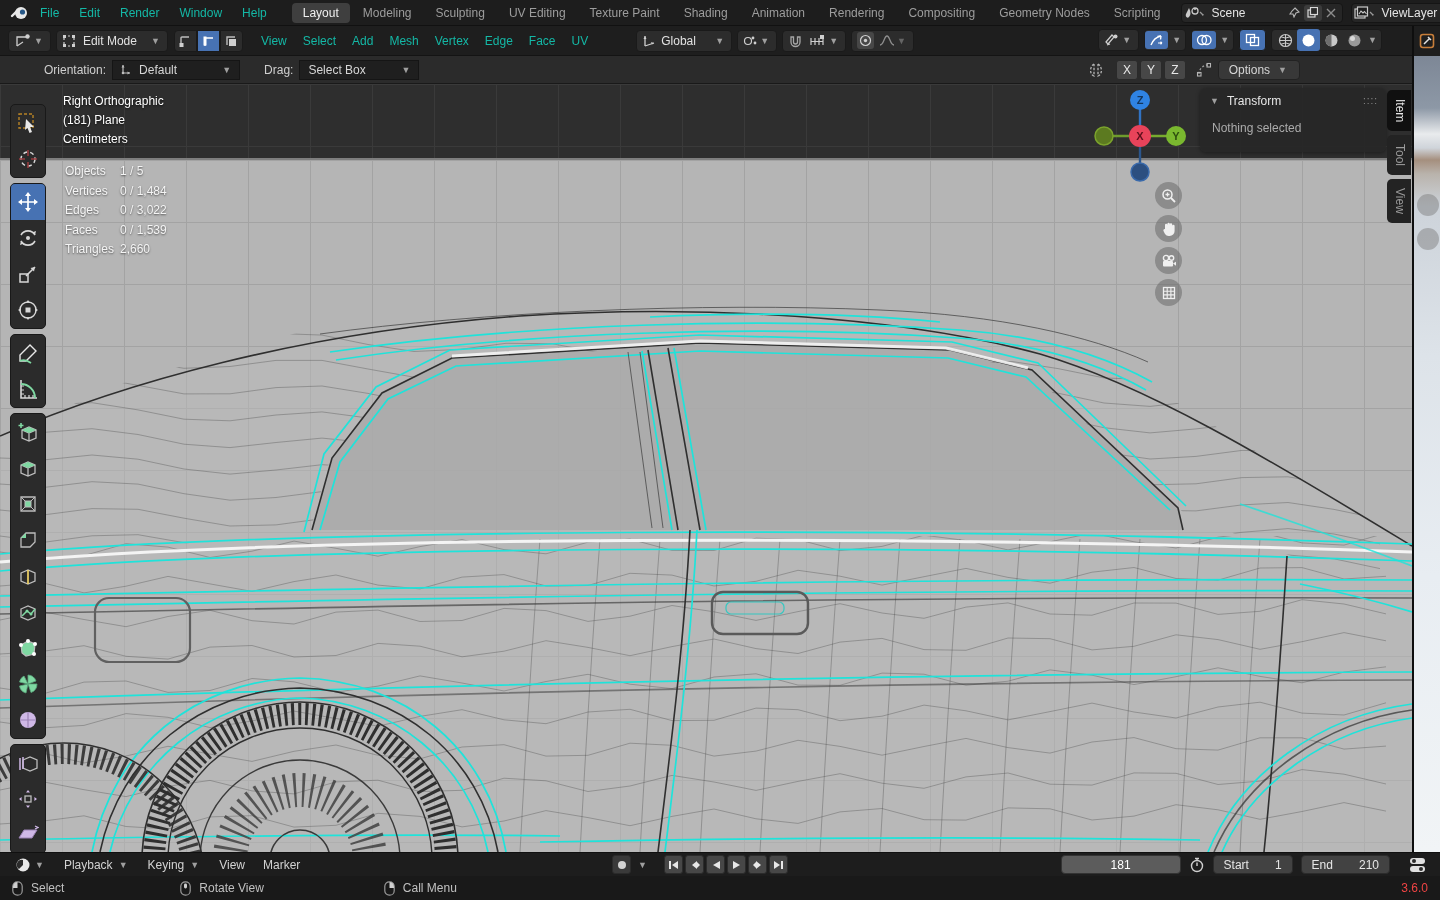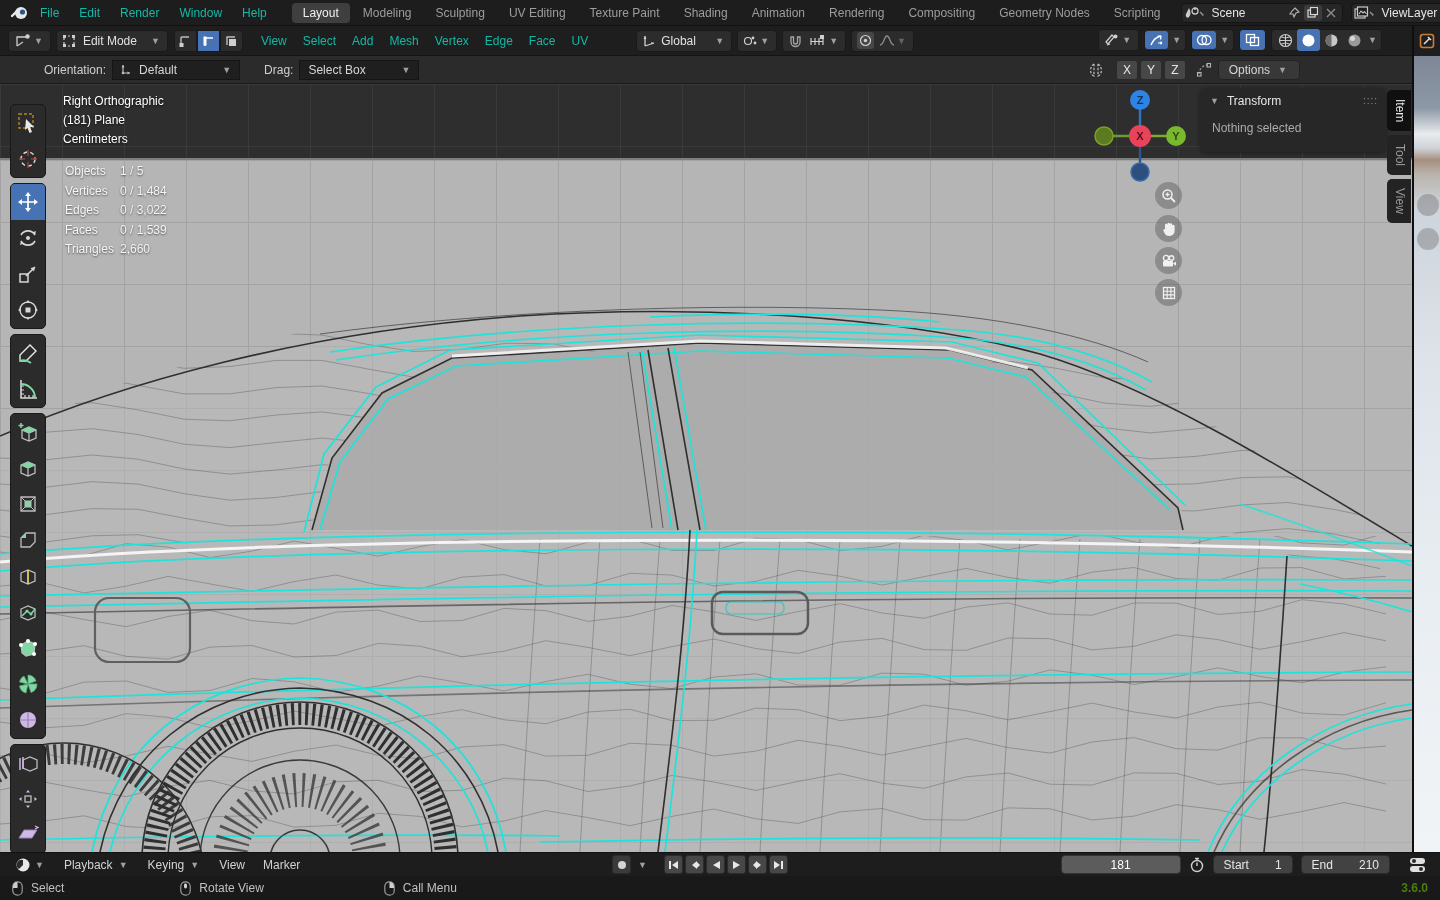--- a/index.html
+++ b/index.html
@@ -112,21 +112,21 @@
     color:#fff; display:flex; align-items:center; justify-content:center; }
   .se-field { height:19px; background:#424242; border:1px solid #2b2b2b; border-radius:4px;
     display:flex; align-items:center; padding:0 10px; margin-left:8px; color:#e6e6e6; }
   .se-field .val { margin-left:26px; }
 
   
   #statusbar { position:absolute; left:0; top:876px; width:1440px; height:24px; background:#191919;
     display:flex; align-items:center; color:#c0c0c0; }
   .st-seg { display:flex; align-items:center; }
   .st-seg .t { margin-left:8px; }
-  #version { position:absolute; right:12px; color:#4d7c0f;font-weight:bold; }
+  #version { position:absolute; right:12px; color:#ef4444; }
 
   .icon { flex:none; }
 </style>
 </head>
 <body>
 
 <div id="topbar">
   <span class="icon" style="margin-left:10px">
     <svg width="20" height="16" viewBox="0 0 20 16">
         <circle cx="11" cy="8" r="6" fill="#e8e8e8"></circle>

